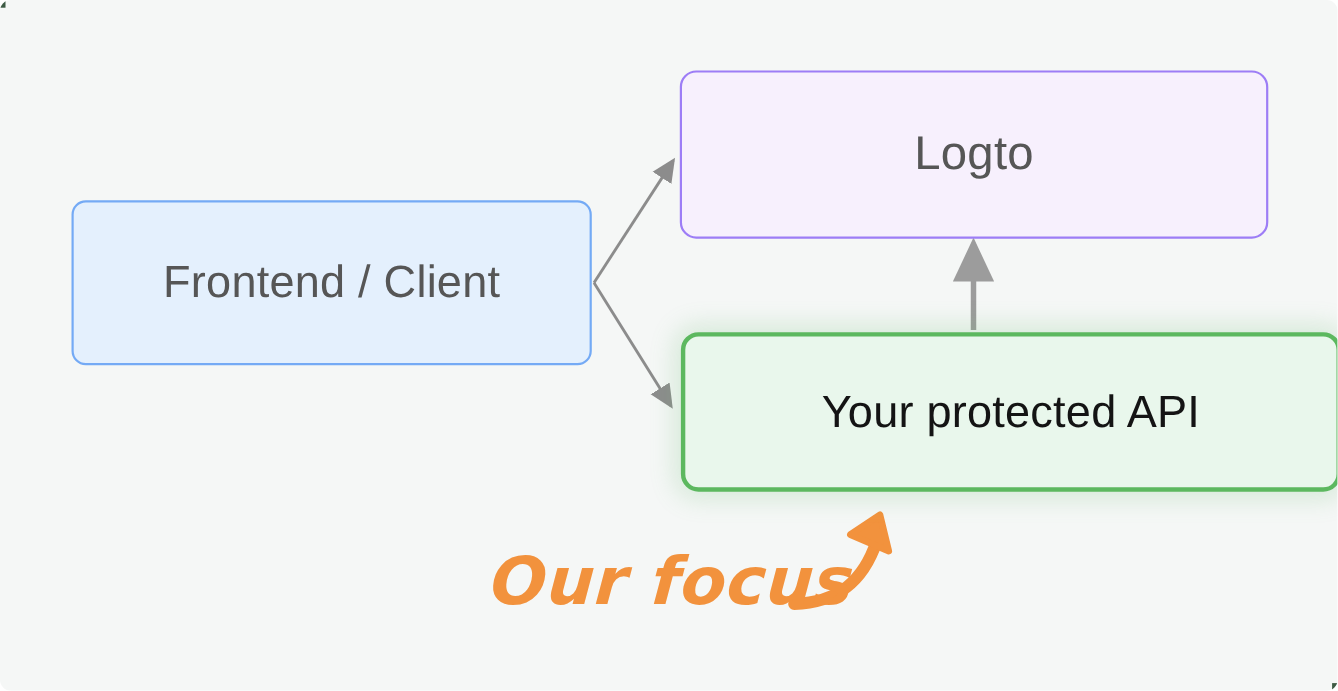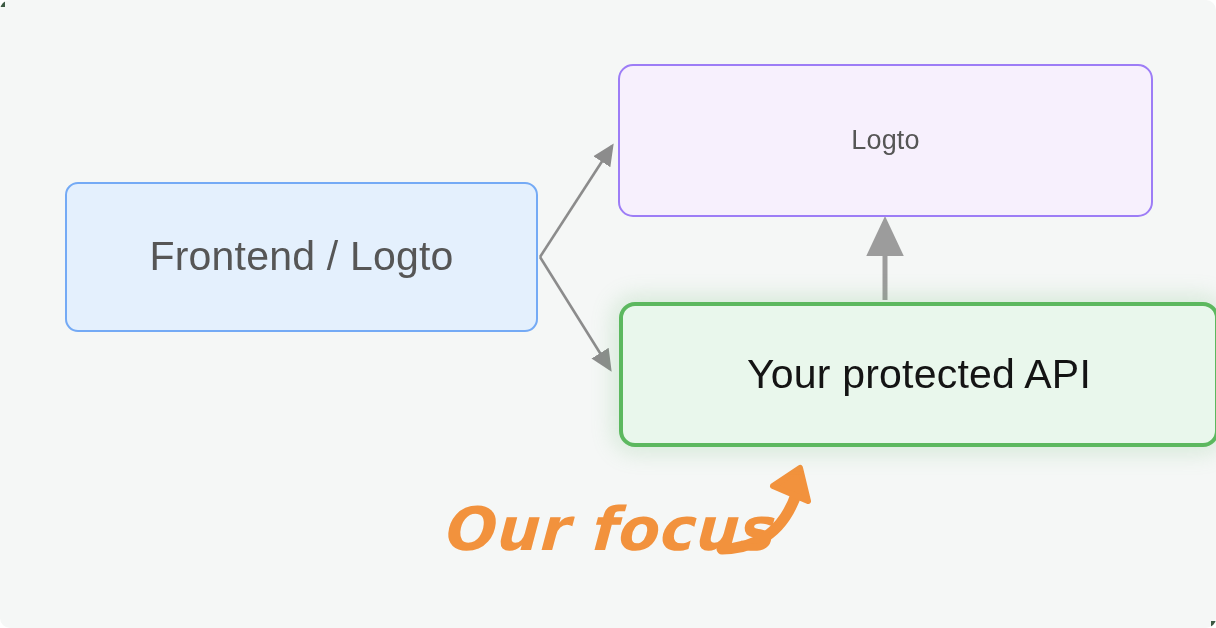--- a/index.html
+++ b/index.html
@@ -63,21 +63,21 @@
     left: 618px;
     top: 64px;
     width: 535px;
     height: 153px;
     background: #f7f0fd;
     border: 2.5px solid #9d7df6;
     border-radius: 15px;
   }
   #node-logto .node-label {
     color: #565656;
-    font-size: 27px;
+    font-size: 43px;
     font-weight: 400;
     letter-spacing: 0.2px;
   }
 
   
   #node-api {
     left: 619px;
     top: 302px;
     width: 600px;
     height: 145px;
@@ -144,21 +144,21 @@
 
     <line x1="885" y1="300" x2="885" y2="222" stroke="#9c9c9c" stroke-width="5" marker-end="url(#head-gray-v)"></line>
 
     <g>
       <path d="M722,549 C762,548 785,528 797,492" fill="none" stroke="#f2923d" stroke-width="11" stroke-linecap="round"></path>
       <path d="M773,486 L800,468 L808,501 Z" fill="#f2923d" stroke="#f2923d" stroke-width="6" stroke-linejoin="round"></path>
     </g>
   </svg>
 
   <div class="node" id="node-frontend">
-    <span class="node-label">Frontend / Logto</span>
+    <span class="node-label">Frontend / Client</span>
   </div>
 
   <div class="node" id="node-logto">
     <span class="node-label">Logto</span>
   </div>
 
   <div class="node" id="node-api">
     <span class="node-label">Your protected API</span>
   </div>
 

